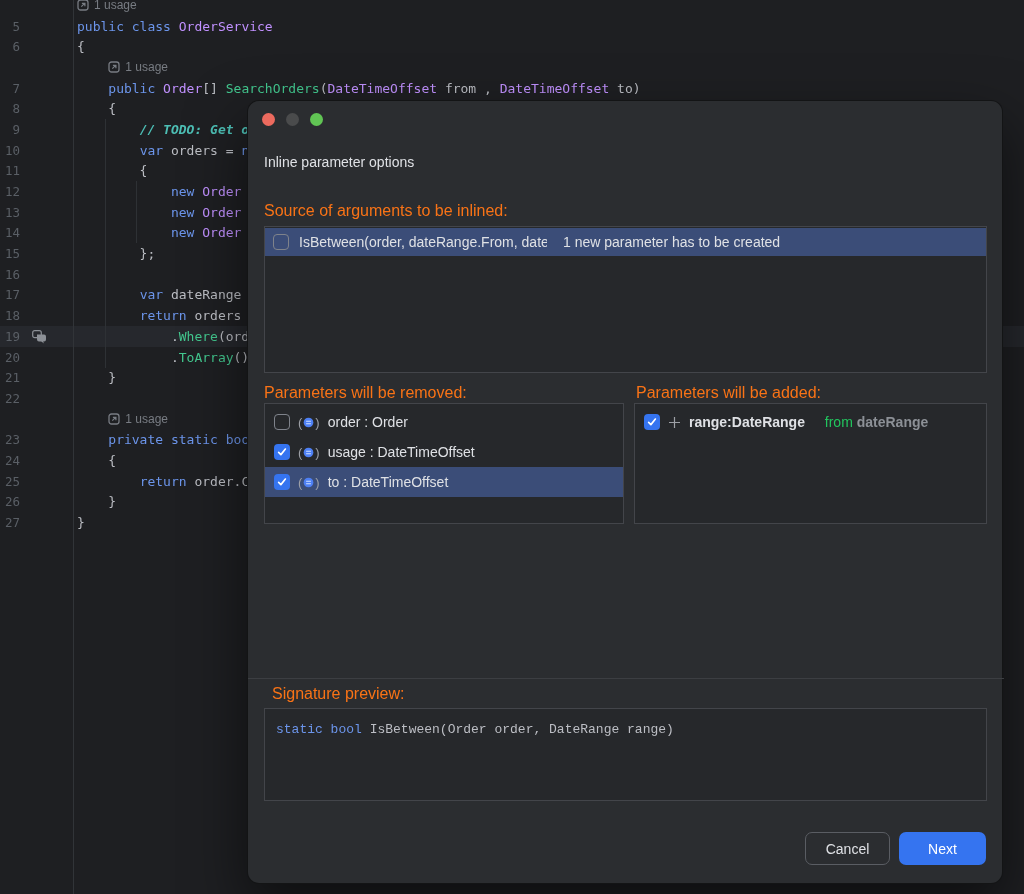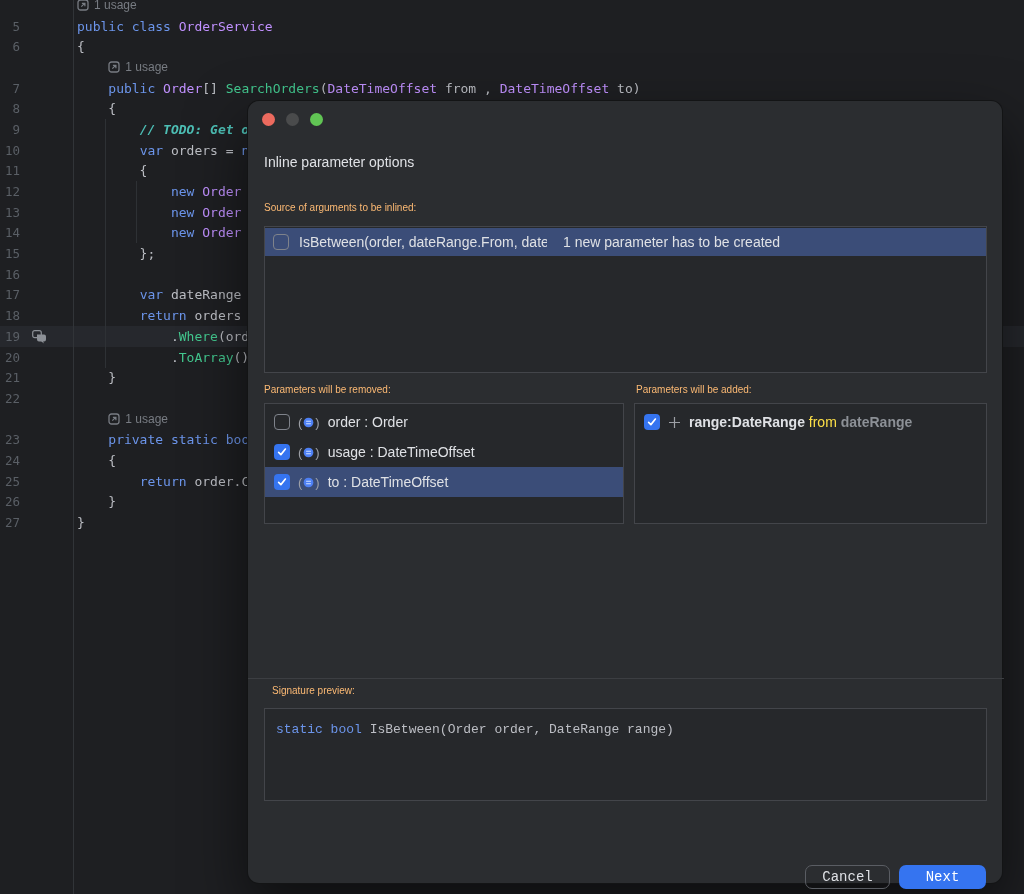--- a/index.html
+++ b/index.html
@@ -29,49 +29,49 @@
   .dialog { position:absolute; left:247px; top:100px; width:756px; height:784px;
             background:#2B2D30; border-radius:12px; border:1px solid rgba(0,0,0,.55);
             box-shadow:0 25px 60px rgba(0,0,0,.55); color:#DFE1E5; }
   .titlebar { position:absolute; top:0; left:0; right:0; height:36px; }
   .lights { position:absolute; left:14px; top:12px; display:flex; gap:11px; }
   .light { width:13px; height:13px; border-radius:50%; }
   .light-close { background:#EC6A5E; } .light-min { background:#4A4B4C; } .light-zoom { background:#61C554; }
   .dlg-title { position:absolute; top:10px; width:100%; text-align:center;
                font-size:13px; font-weight:bold; color:#CED0D6; }
   .subtitle { position:absolute; left:16px; top:53px; font-size:14px; }
-  .sec-label { position:absolute; font-size:10px; color:#fdba74; }
+  .sec-label { position:absolute; font-size:16px; color:#f97316; }
   #src-label { left:16px; top:101px; }
   .box { position:absolute; background:#26282B; border:1px solid #43454A; }
   #src-box { left:16px; top:125px; width:723px; height:147px; }
   .src-row { position:relative; height:28px; margin-top:1px; display:flex; align-items:center;
              padding-left:8px; background:#3B4D78; font-size:14px; }
   .src-text { margin-left:10px; width:248px; overflow:hidden; white-space:nowrap; }
   .src-note { position:absolute; left:298px; white-space:nowrap; }
   #removed-label { left:16px; top:283px; }
   #added-label { left:388px; top:283px; }
   #removed-box { left:16px; top:302px; width:360px; height:121px; padding-top:3px; }
   #added-box { left:386px; top:302px; width:353px; height:121px; padding-top:3px; }
   .param-row { height:30px; display:flex; align-items:center; padding-left:9px; font-size:14px; gap:8px; }
   .param-row.selected { background:#3B4D78; }
   .cb { width:16px; height:16px; flex:none; border-radius:4px; display:flex;
         align-items:center; justify-content:center; }
   .cb.checked { background:#3574F0; }
   .cb.unchecked { background:transparent; border:1px solid #7F838B; }
   .picon { display:flex; align-items:center; gap:1px; color:#9DA0A6; font-size:13px; }
   .added-name { font-weight:bold; color:#DFE1E5; }
-  .added-from { color:#fde047; }
+  .added-from { color:#22c55e;margin-left:16px; }
   .added-src { color:#8C9096; font-weight:bold; }
   .hsep { position:absolute; left:0; top:577px; width:756px; height:1px; background:#3C3E42; }
   #sig-label { left:24px; top:584px; }
   #sig-box { left:16px; top:607px; width:723px; height:93px; padding:13px 11px; }
   .sig-code { font-family:Liberation Mono, monospace; font-size:13px; color:#BCBEC4; white-space:pre; }
   .sig-kw { color:#6C95EB; }
-  .btn { position:absolute; top:764px; height:24px; border-radius:7px; font-size:14px;
-         font-family:Liberation Mono, monospace; cursor:pointer; }
+  .btn { position:absolute; top:731px; height:33px; border-radius:7px; font-size:14px;
+         font-family:Liberation Sans, sans-serif; cursor:pointer; }
   #btn-cancel { left:557px; width:85px; background:transparent; border:1px solid #5A5D63; color:#DFE1E5; }
   #btn-next { left:651px; width:87px; background:#3574F0; border:none; color:#FFFFFF; }
 </style>
 </head>
 <body>
 
 <div class="editor">
   <div class="current-line"></div>
   <div class="gutter-sep"></div>
   <div class="indent-guide" id="guide-1"></div>

